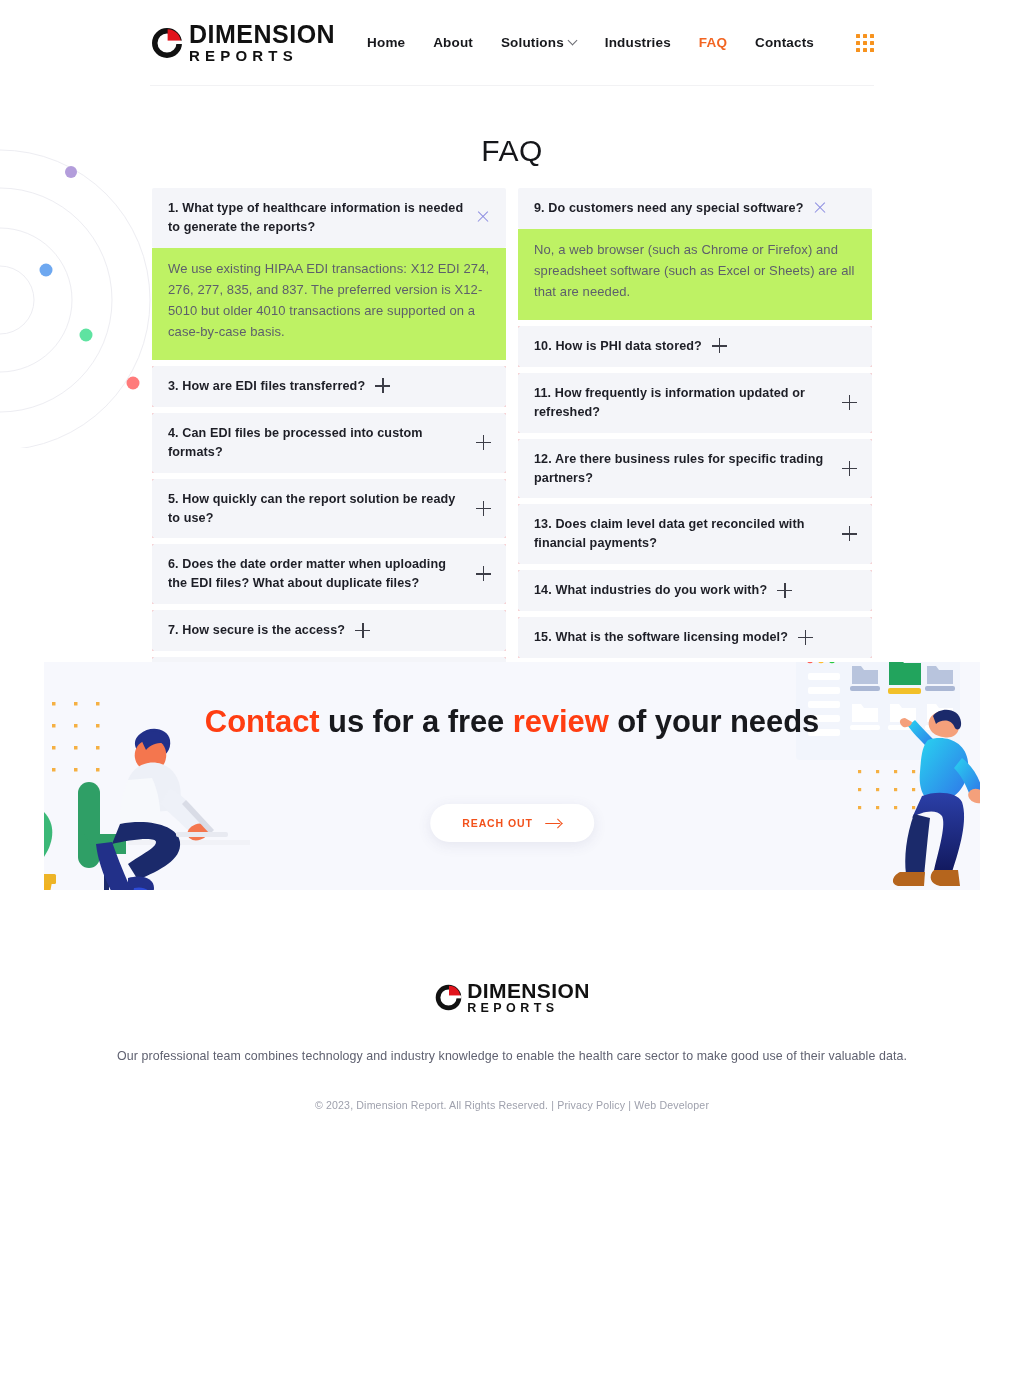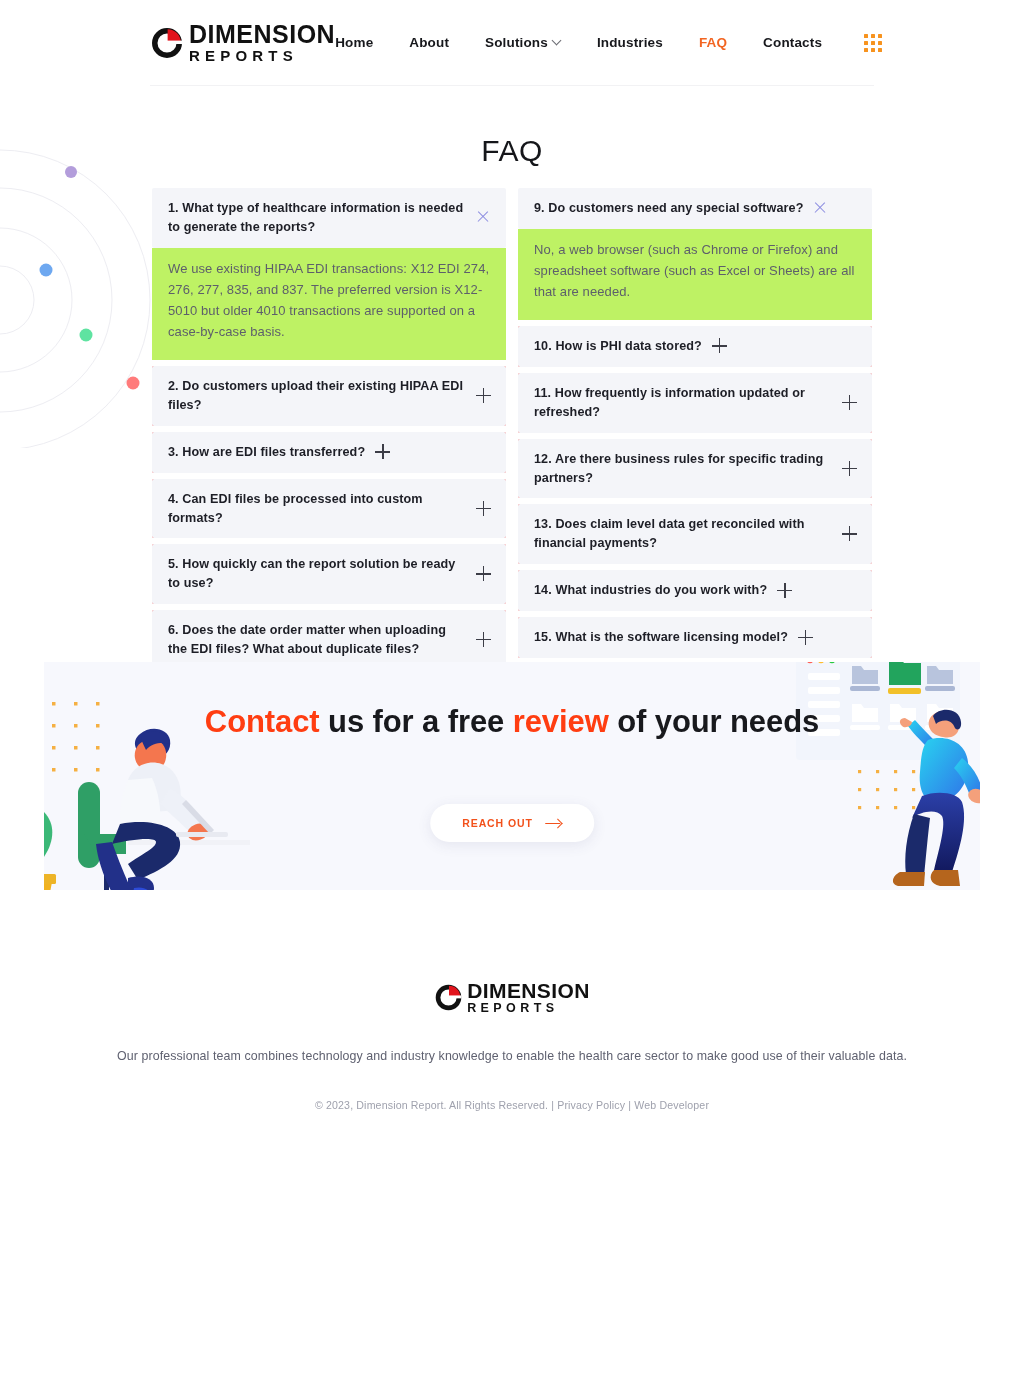--- a/index.html
+++ b/index.html
@@ -30,21 +30,21 @@
   .logo-text { display: flex; flex-direction: column; line-height: 1; }
   .logo-dim {
     font-size: 25px; font-weight: 700; letter-spacing: 0.5px;
     color: #111; font-family: "Liberation Sans", sans-serif;
   }
   .logo-rep {
     font-size: 15px; font-weight: 700; letter-spacing: 5.2px;
     color: #111; margin-top: 1px;
   }
   
-  .nav { display: flex; align-items: center; gap: 36px; margin-left: auto; }
+  .nav { display: flex; align-items: center; gap: 28px; margin-left: auto; }
   .nav-item {
     font-size: 13.5px; font-weight: 700; color: #17181c;
     letter-spacing: 0.15px; cursor: pointer; white-space: nowrap;
     display: flex; align-items: center; gap: 5px;
   }
   .nav-item.active { color: #f26522; }
   .chev { display:inline-block; width: 8px; height: 8px; position: relative; top:-2px;}
   .chev::after {
     content:""; position:absolute; left:0; top:0; width:6px; height:6px;
     border-right: 1.4px solid #6b6c73; border-bottom: 1.4px solid #6b6c73;
@@ -217,26 +217,20 @@
   <div class="faq-title">FAQ</div>
 
   <div class="faq-wrap">
     <div class="faq-col" id="faq-left">
         <div class="acc open">
           <div class="acc-head">
             <div class="acc-q">1. What type of healthcare information is needed to generate the reports?</div>
             <div class="acc-ic close"></div>
           </div>
           <div class="acc-body">We use existing HIPAA EDI transactions: X12 EDI 274, 276, 277, 835, and 837. The preferred version is X12-5010 but older 4010 transactions are supported on a case-by-case basis.</div>
-        </div>
-        <div class="acc">
-          <div class="acc-head">
-            <div class="acc-q">2. Do customers upload their existing HIPAA EDI files?</div>
-            <div class="acc-ic plus"></div>
-          </div>
         </div>
         <div class="acc">
           <div class="acc-head">
             <div class="acc-q">3. How are EDI files transferred?</div>
             <div class="acc-ic plus"></div>
           </div>
         </div>
         <div class="acc">
           <div class="acc-head">
             <div class="acc-q">4. Can EDI files be processed into custom formats?</div>

